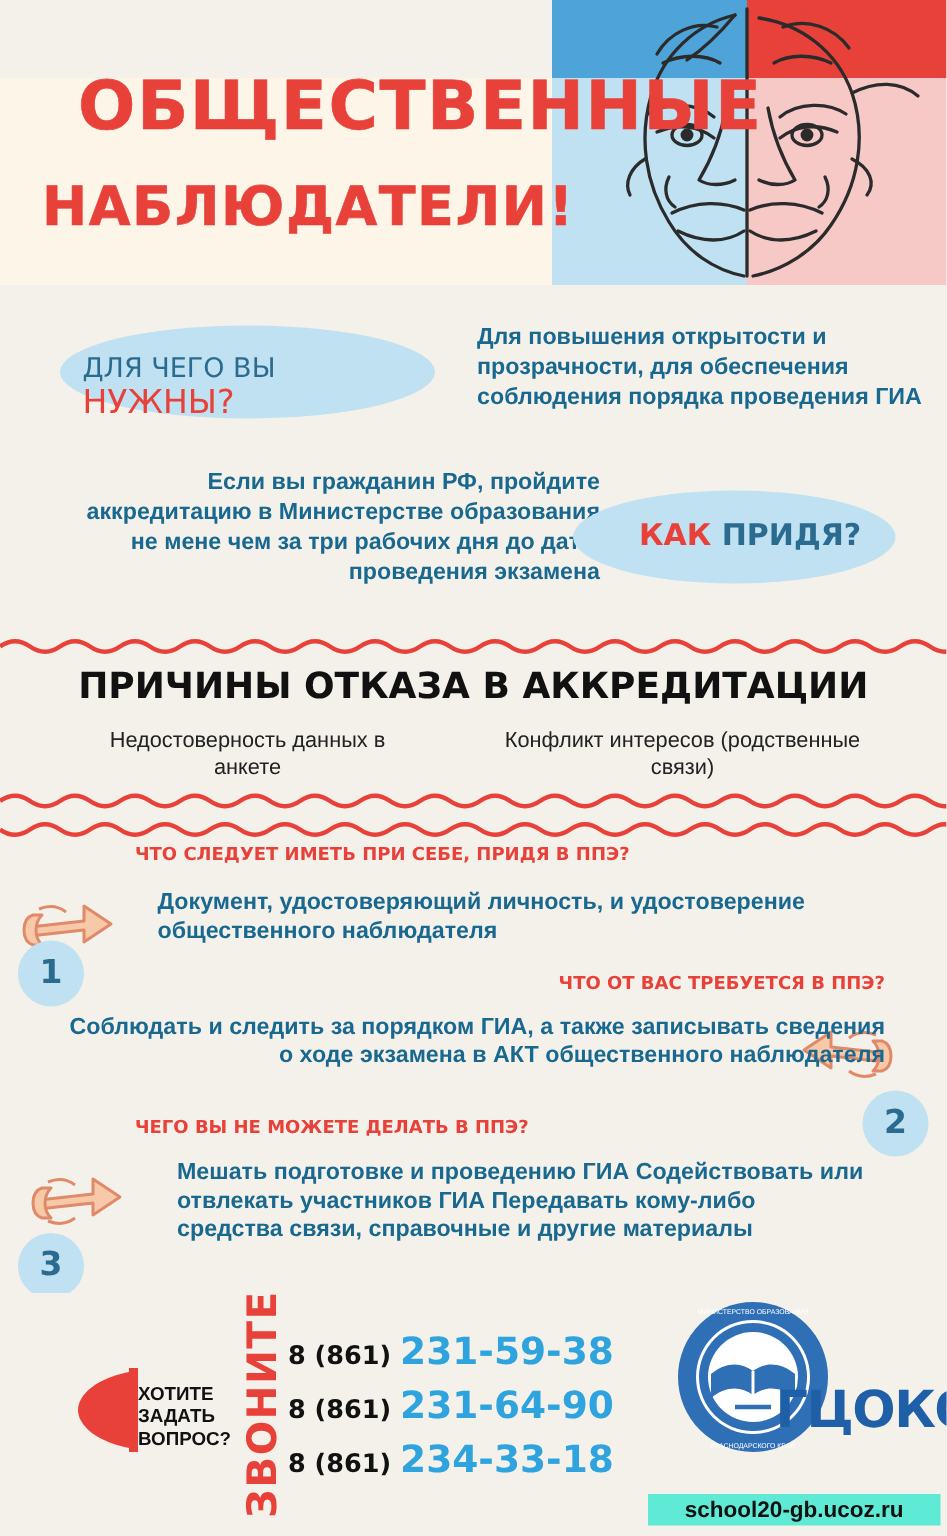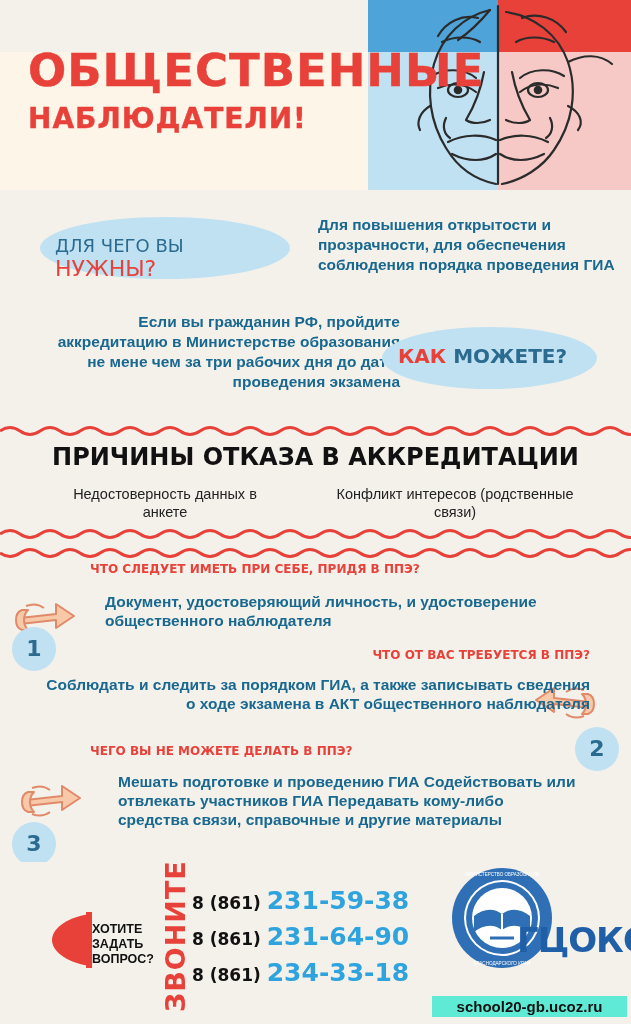--- a/index.html
+++ b/index.html
@@ -20,39 +20,39 @@
   .hdr-blue2{position:absolute;left:368px;top:52px;width:130px;height:138px;background:#bfe1f2;}
   .hdr-red2{position:absolute;left:498px;top:52px;width:133px;height:138px;background:#f6c9c6;}
 
   .title1,.title2{
     position:absolute;left:28px;
     font-weight:bold;letter-spacing:1px;
     color:#e8413a;
     font-family:"DejaVu Sans", sans-serif;
     -webkit-text-stroke:0.4px #e8413a;
   }
-  .title1{top:44px;font-size:45px;}
-  .title2{top:102px;font-size:28px;}
+  .title1{top:44px;font-size:45px;margin-left:24px;}
+  .title2{top:118px;font-size:36px;}
 
   
   .faces{position:absolute;left:372px;top:2px;width:255px;height:186px;}
 
   
   .sec1{position:absolute;left:0;top:190px;width:631px;height:225px;background:#f4f1eb;}
   .bubble{
     position:absolute;border-radius:50%;
     background:#bfe1f2;
   }
   .b1{left:40px;top:217px;width:250px;height:62px;}
   .b2{left:382px;top:327px;width:215px;height:62px;}
 
   .b1-text{position:absolute;left:55px;top:235px;width:235px;font-size:18px;font-weight:normal;color:#2b6b8f;font-family:"DejaVu Sans",sans-serif;}
   .b1-text .red{color:#e8413a;font-size:22px;}
   .b2-text{position:absolute;left:398px;top:344px;width:200px;font-size:20px;font-weight:bold;color:#2b6b8f;font-family:"DejaVu Sans",sans-serif;}
-  .b2-text .red{color:#e8413a;}
+  .b2-text .red{color:#e8413a;margin-left:28px;}
 
   .p1{position:absolute;left:318px;top:215px;width:300px;font-size:15.5px;line-height:20px;color:#19688f;font-weight:bold;}
   .p2{position:absolute;left:40px;top:312px;width:360px;font-size:15.5px;line-height:20px;color:#19688f;font-weight:bold;text-align:right;}
 
   
   .wave{position:absolute;left:0;width:631px;height:14px;}
   .w1{top:424px;}
   .w2{top:527px;}
   .w3{top:546px;}
 
@@ -164,21 +164,21 @@
   </div>
   <div class="p1">
     <span>Для повышения открытости и прозрачности, для обеспечения соблюдения порядка проведения ГИА</span>
   </div>
 
   <div class="p2">
     <span>Если вы гражданин РФ, пройдите аккредитацию в Министерстве образования не мене чем за три рабочих дня до даты проведения экзамена</span>
   </div>
   <div class="bubble b2"></div>
   <div class="b2-text">
-    <span class="red">КАК </span><span>МОЖЕТЕ?</span>
+    <span class="red">КАК </span><span>ПРИДЯ?</span>
   </div>
 
   <div class="wave w1">
     <svg width="631" height="14" viewBox="0 0 631 14" preserveAspectRatio="none">
       <path d="M0 7 Q 10 0 20 7 T 40 7 T 60 7 T 80 7 T 100 7 T 120 7 T 140 7 T 160 7 T 180 7 T 200 7 T 220 7 T 240 7 T 260 7 T 280 7 T 300 7 T 320 7 T 340 7 T 360 7 T 380 7 T 400 7 T 420 7 T 440 7 T 460 7 T 480 7 T 500 7 T 520 7 T 540 7 T 560 7 T 580 7 T 600 7 T 620 7 T 640 7" fill="none" stroke="#e8413a" stroke-width="3"></path>
     </svg>
   </div>
 
   <div class="sec2"></div>
   <div class="h2">ПРИЧИНЫ ОТКАЗА В АККРЕДИТАЦИИ</div>

